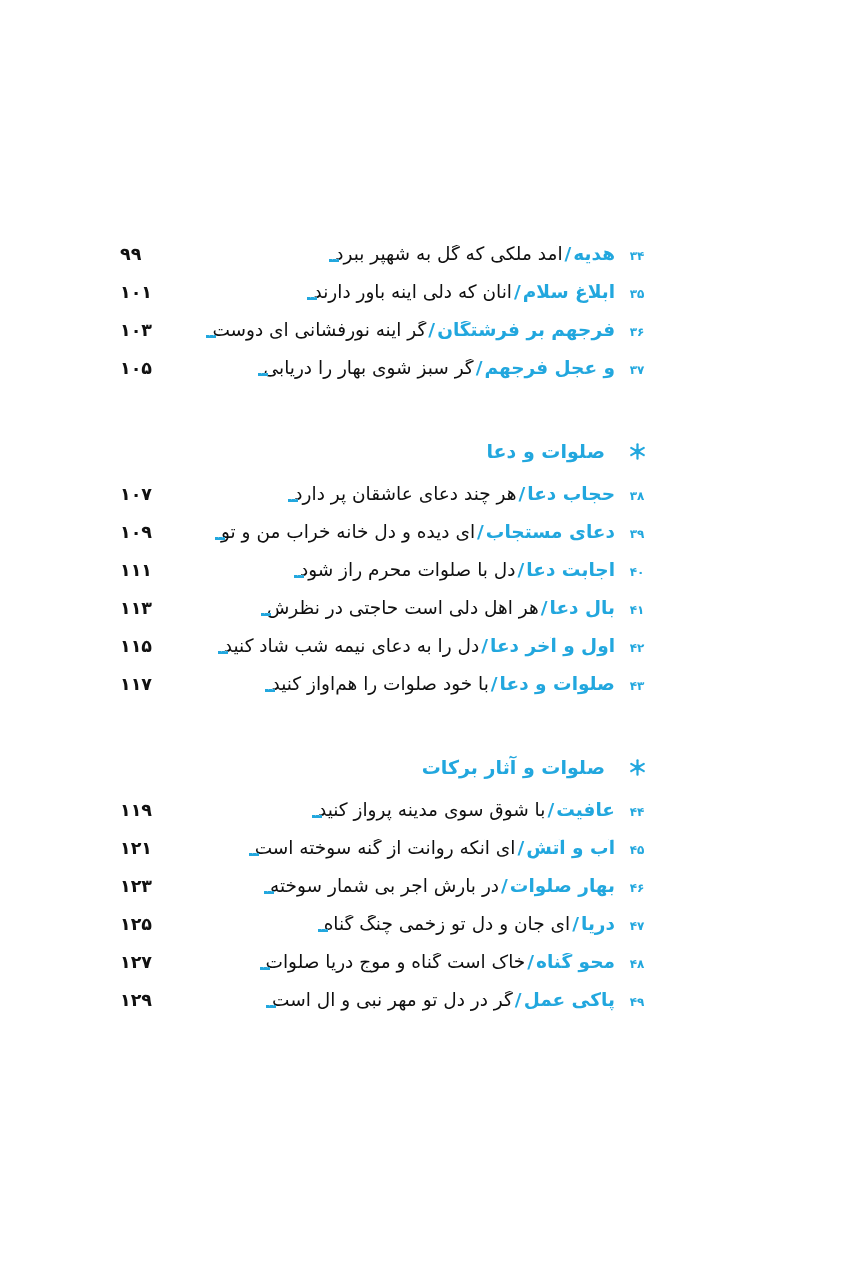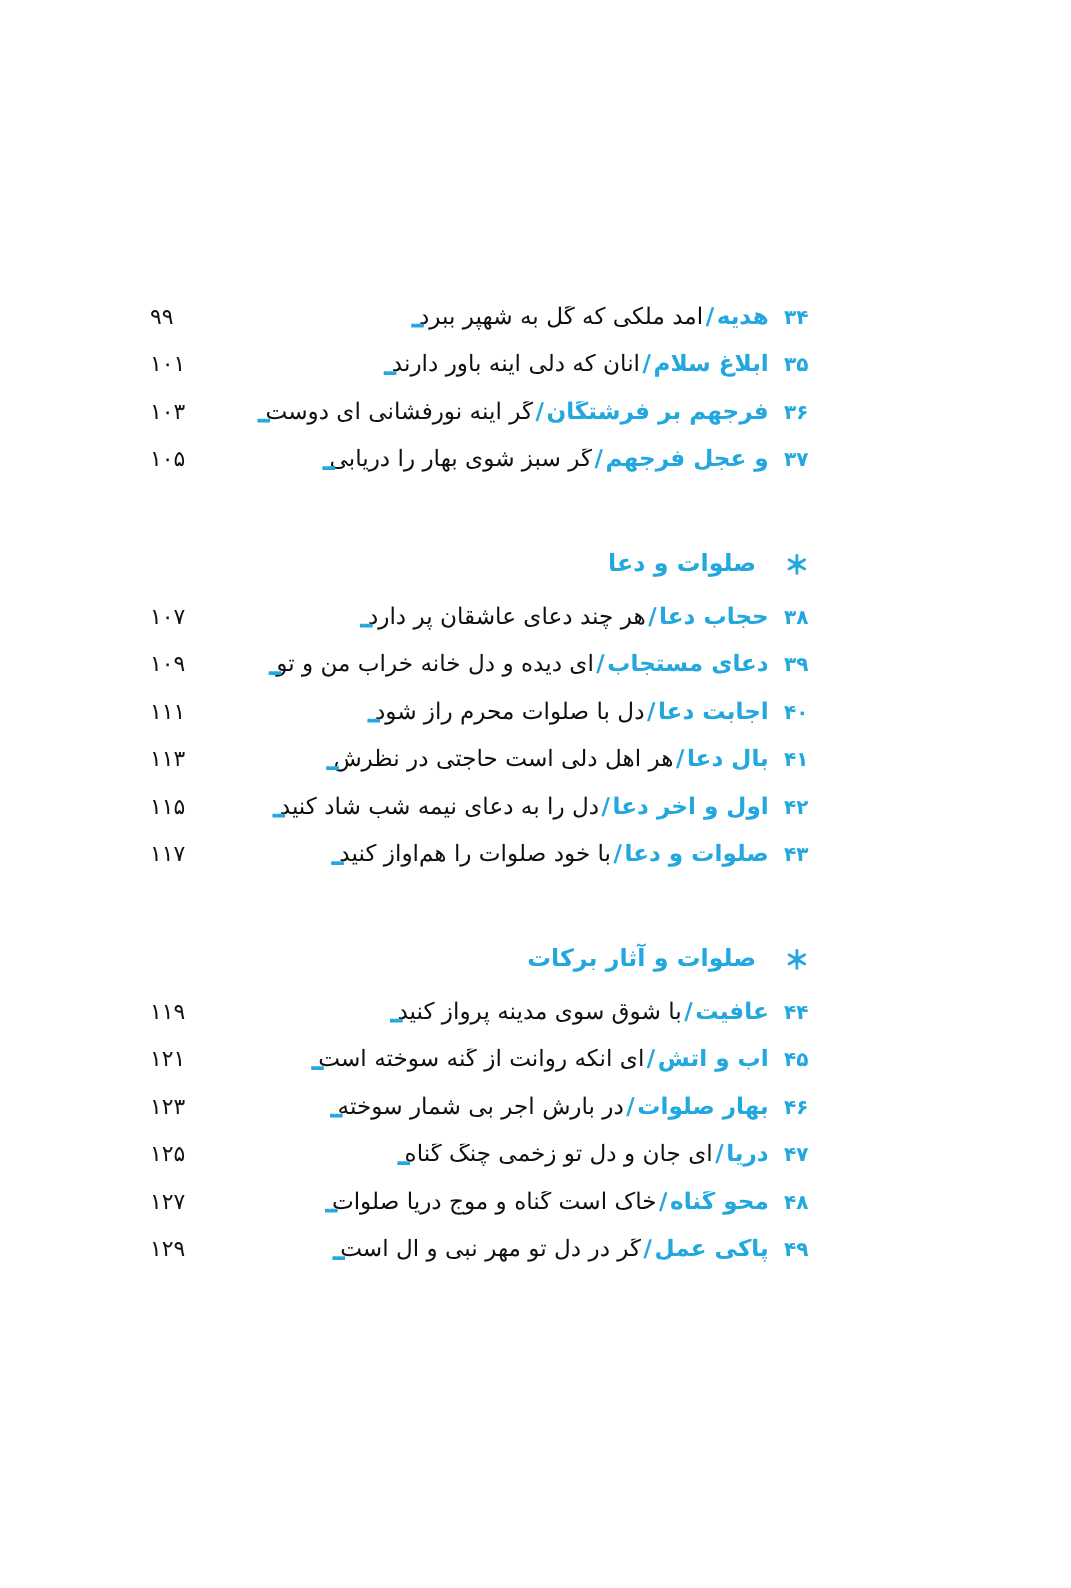--- a/index.html
+++ b/index.html
@@ -40,21 +40,21 @@
     align-items: baseline;
     direction: rtl;
     height: 38px;
     white-space: nowrap;
   }
 
   .entry-num {
     flex: 0 0 44px;
     text-align: center;
     color: #22a7de;
-    font-size: 16px;
+    font-size: 12px;
     font-weight: 700;
     letter-spacing: .5px;
   }
 
   .entry-body {
     flex: 1 1 auto;
     display: flex;
     flex-direction: column;
     align-items: baseline;
     min-width: 0;
@@ -97,21 +97,21 @@
     background-repeat: repeat-x;
     background-position: left center;
     border-bottom: 2px solid #22a7de;
   }
 
   .page-num {
     flex: 0 0 58px;
     text-align: left;
     color: #111111;
     font-size: 17.5px;
-    font-weight: 400;
+    font-weight: 700;
     letter-spacing: .5px;
     padding-right: 4px;
   }
 
   
   .section-head {
     display: flex;
     flex-direction: row;
     align-items: center;
     direction: rtl;

